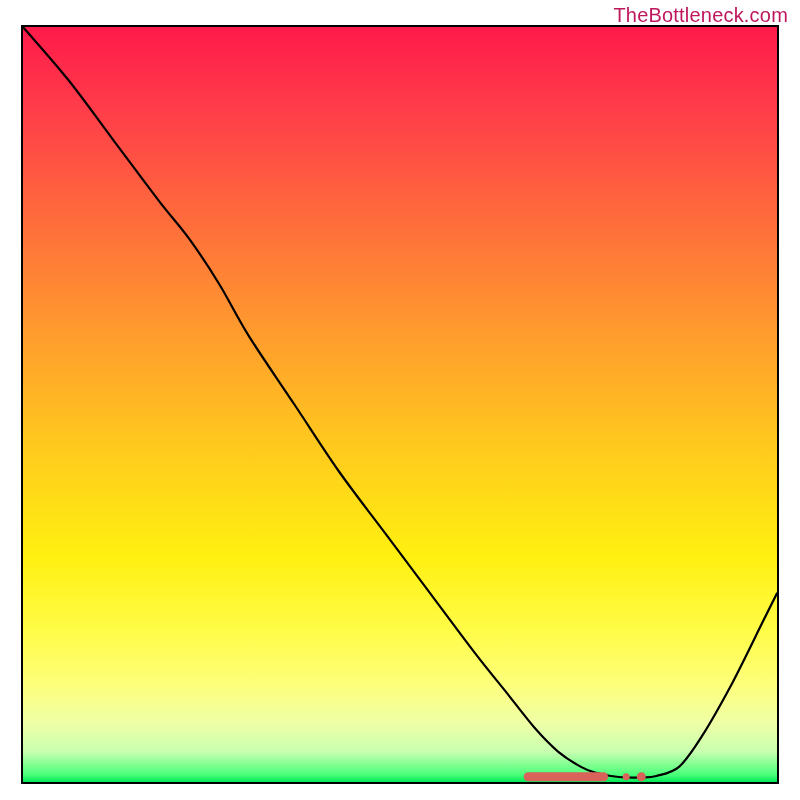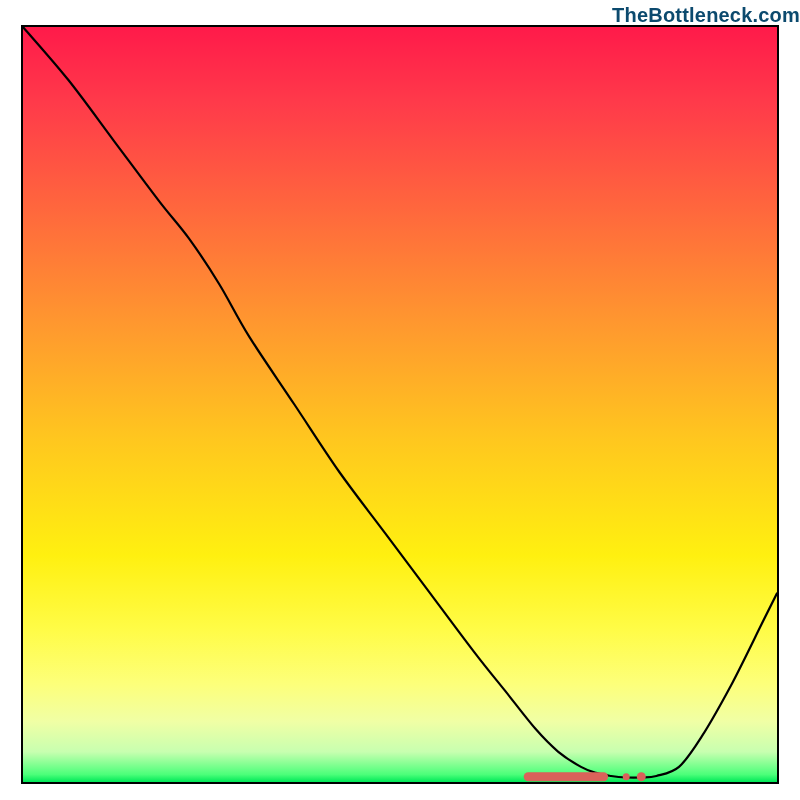--- a/index.html
+++ b/index.html
@@ -6,24 +6,24 @@
   body {
     width: 800px;
     height: 800px;
     background: #ffffff;
     font-family: Arial, sans-serif;
     position: relative;
   }
   .watermark {
     position: absolute;
     top: 4px;
-    right: 0;
+    right: 12px;
     font-size: 20px;
-    font-weight: bold;
-    color: #0c4a6e;
+    font-weight: normal;
+    color: #be185d;
     letter-spacing: 0.2px;
   }
   .chart-frame {
     position: absolute;
     left: 21px;
     top: 27px;
     width: 758px;
     height: 757px;
     border: 2px solid #000;
     border-right: none;

